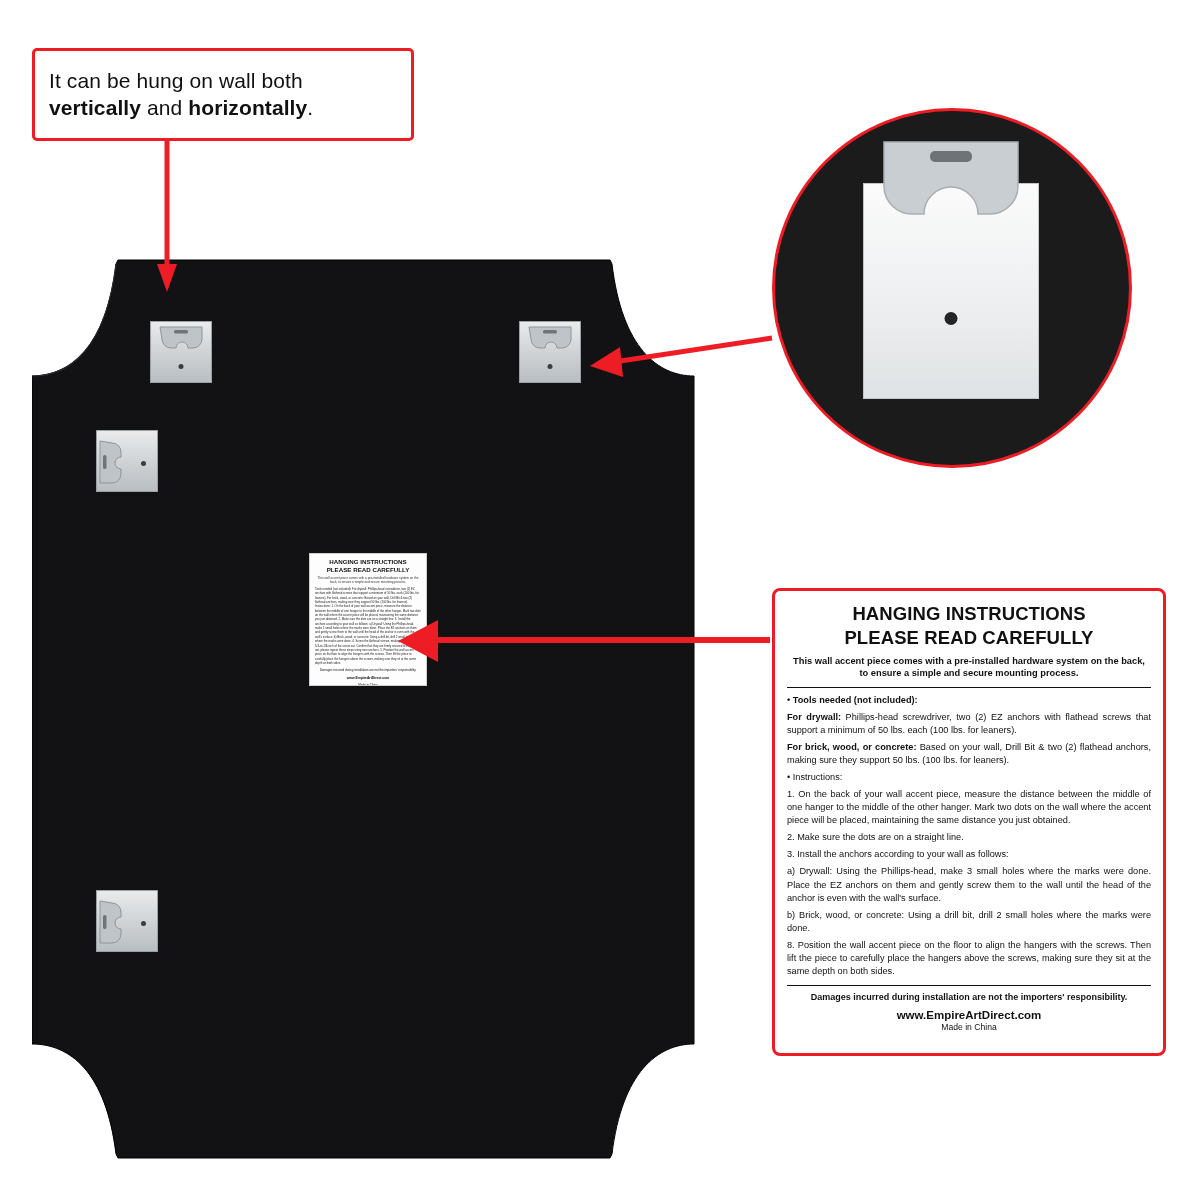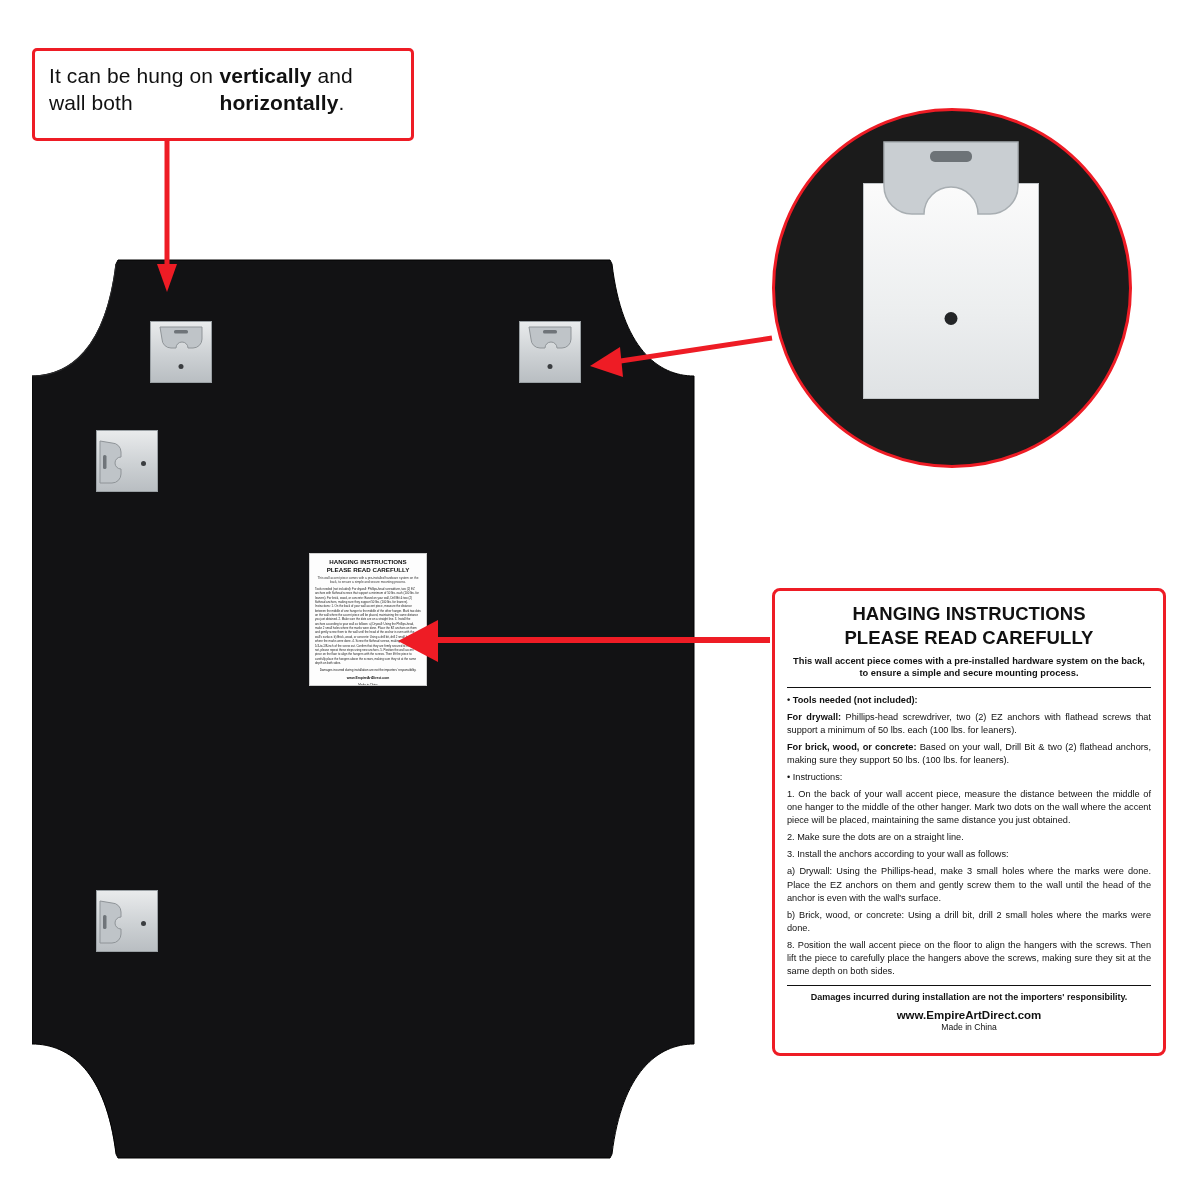--- a/index.html
+++ b/index.html
@@ -19,21 +19,21 @@
   
   .callout-top {
     position: absolute;
     left: 32px; top: 48px;
     width: 382px; height: 93px;
     border: 3px solid #ee1c25;
     border-radius: 5px;
     background: #fff;
     padding: 12px 14px;
     display: flex;
-    flex-direction: row;
+    flex-direction: column;
     justify-content: center;
   }
   .callout-top .line {
     font-size: 21px;
     color: #111;
     line-height: 1.28;
     letter-spacing: .1px;
   }
   .callout-top .line b { font-weight: bold; }
 

